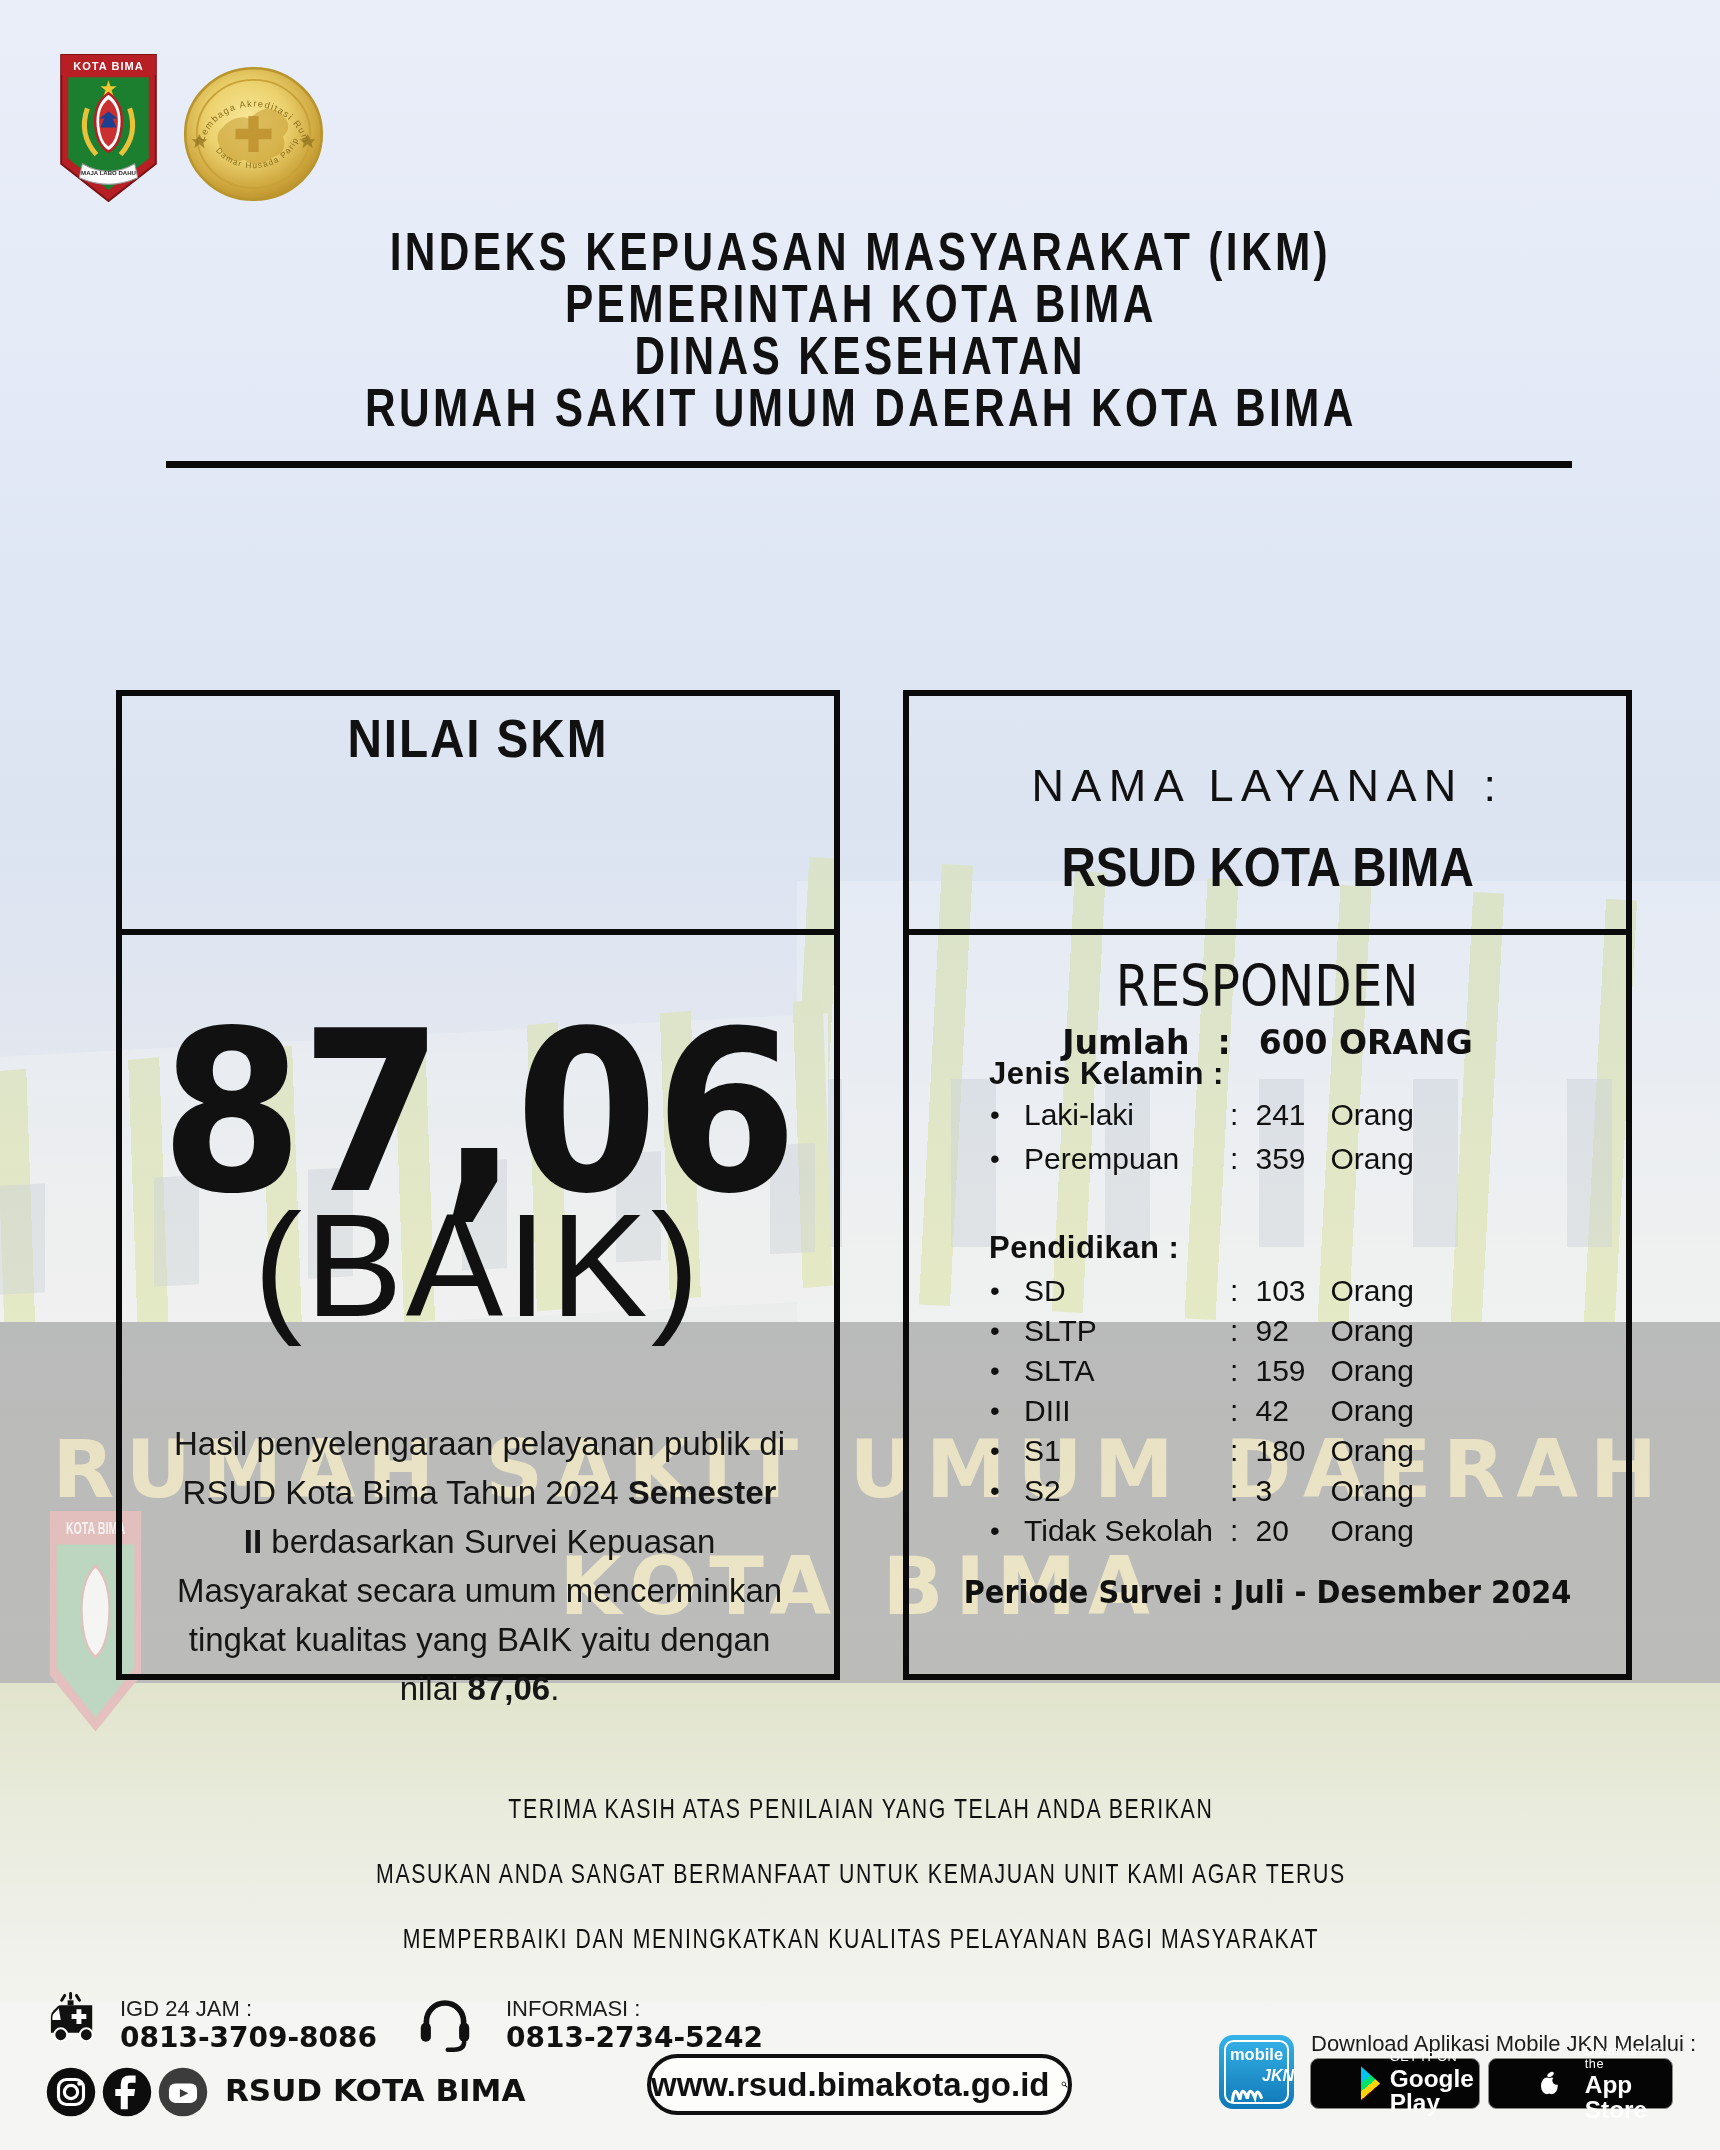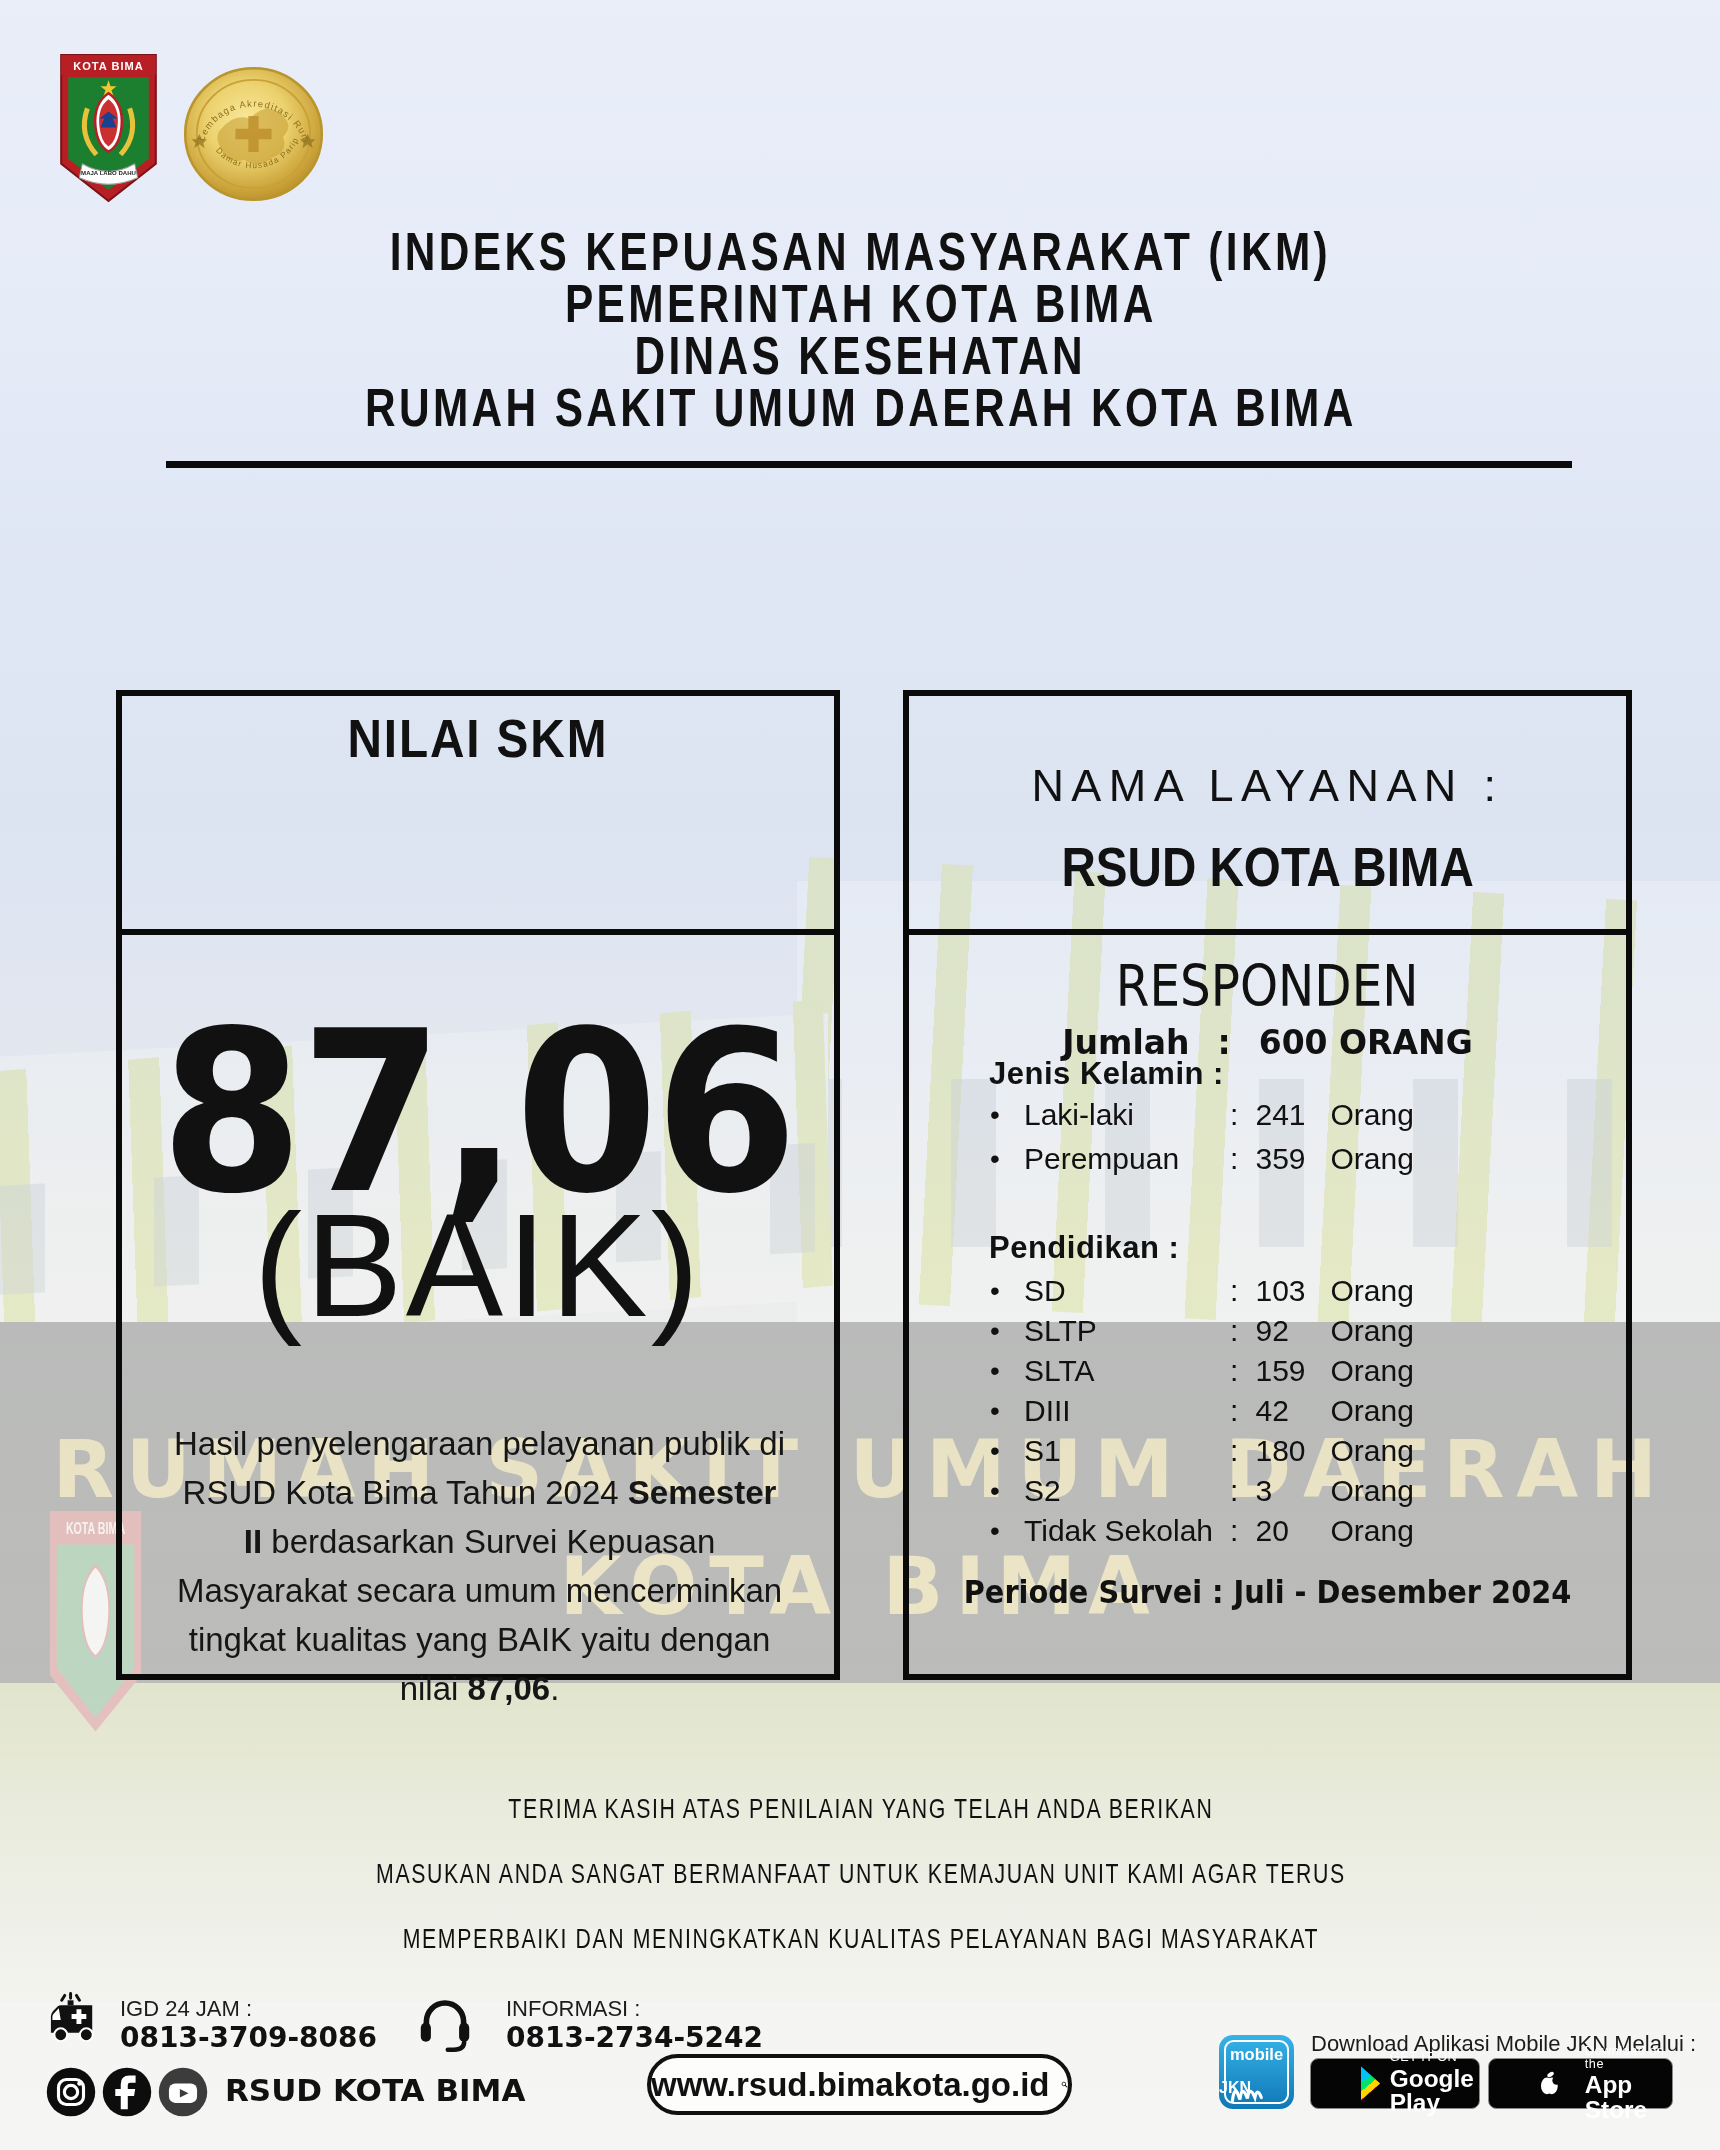--- a/index.html
+++ b/index.html
@@ -73,21 +73,21 @@
     display:flex;align-items:center;box-sizing:border-box;color:#fff;cursor:pointer;padding-left:40px;}
   .badge .txt{display:flex;flex-direction:column;line-height:1;margin-left:9.6px;}
   .badge .small{font-size:12.7px;letter-spacing:0.5px;}
   .badge .big{font-size:24.4px;font-weight:bold;margin-top:3.2px;}
   .gp-tri{width:31px;height:35px;margin-left:9.6px;clip-path:polygon(0 0,0 100%,100% 50%);
     background:linear-gradient(140deg,#00c4f4 0 34%,#00e36a 34% 50%,#ffd400 50% 66%,#ff3a44 66% 100%);}
   .jkn{position:absolute;left:1219px;top:2035px;width:75px;height:74px;border-radius:14px;
     background:linear-gradient(180deg,#36b3e8,#0f77b6);box-sizing:border-box;}
   .jkn .inner{position:absolute;inset:4.8px;border:2.7px solid #fff;border-radius:9.6px;}
   .jkn .t1{position:absolute;top:9.6px;width:100%;text-align:center;color:#fff;font-weight:bold;font-size:16.5px;}
-  .jkn .t2{position:absolute;top:44px;width:100%;text-align:left;color:#fff;font-weight:bold;font-size:16px;}
+  .jkn .t2{position:absolute;top:32px;width:100%;text-align:right;color:#fff;font-weight:bold;font-style:italic;font-size:16px;}
   .soc{position:absolute;top:2067px;width:50px;height:50px;cursor:pointer;}
 </style>
 </head>
 <body>
 
 <div class="page">
 
   <div class="photo">
     <div class="bldg" style="left:797px;top:122px;width:924px;height:441px;">
       <div class="pillars" style="transform:rotate(3deg);"></div>

